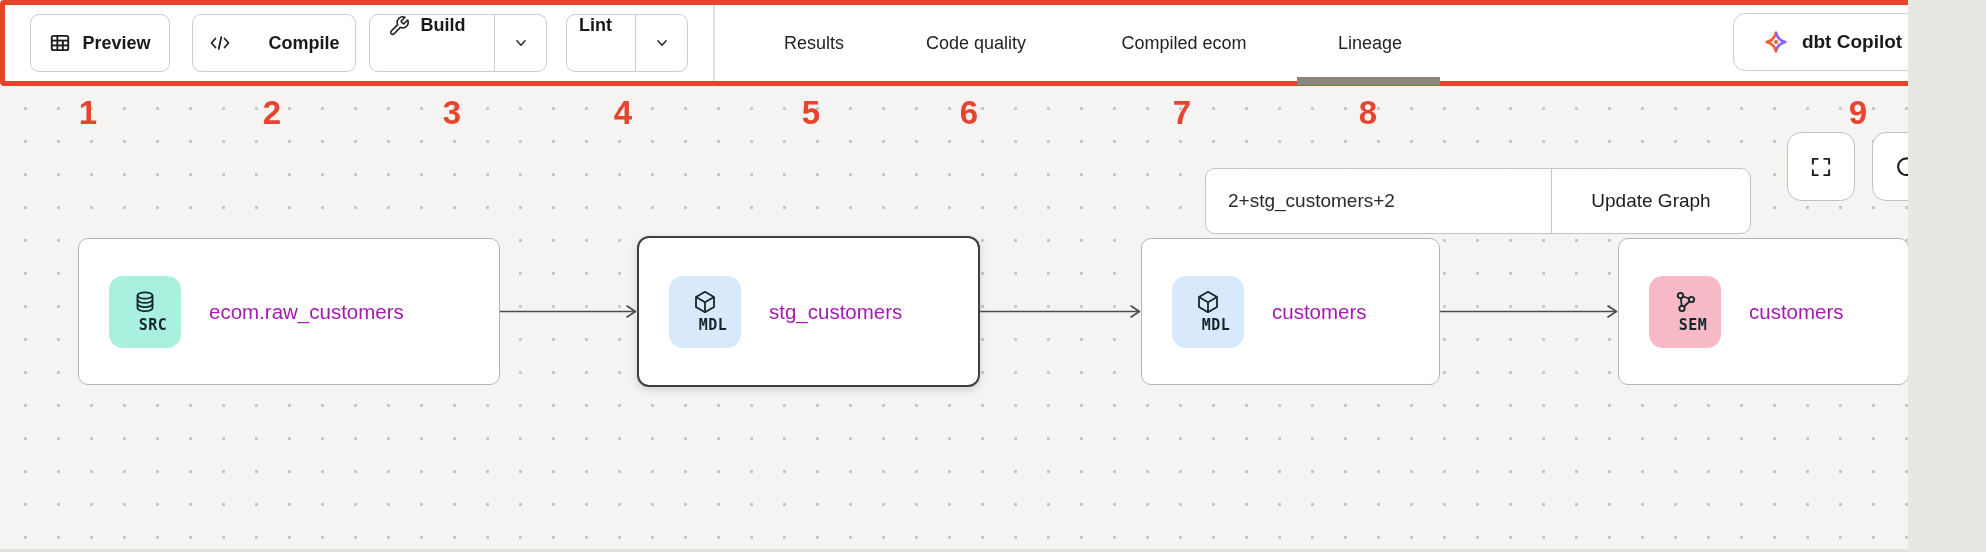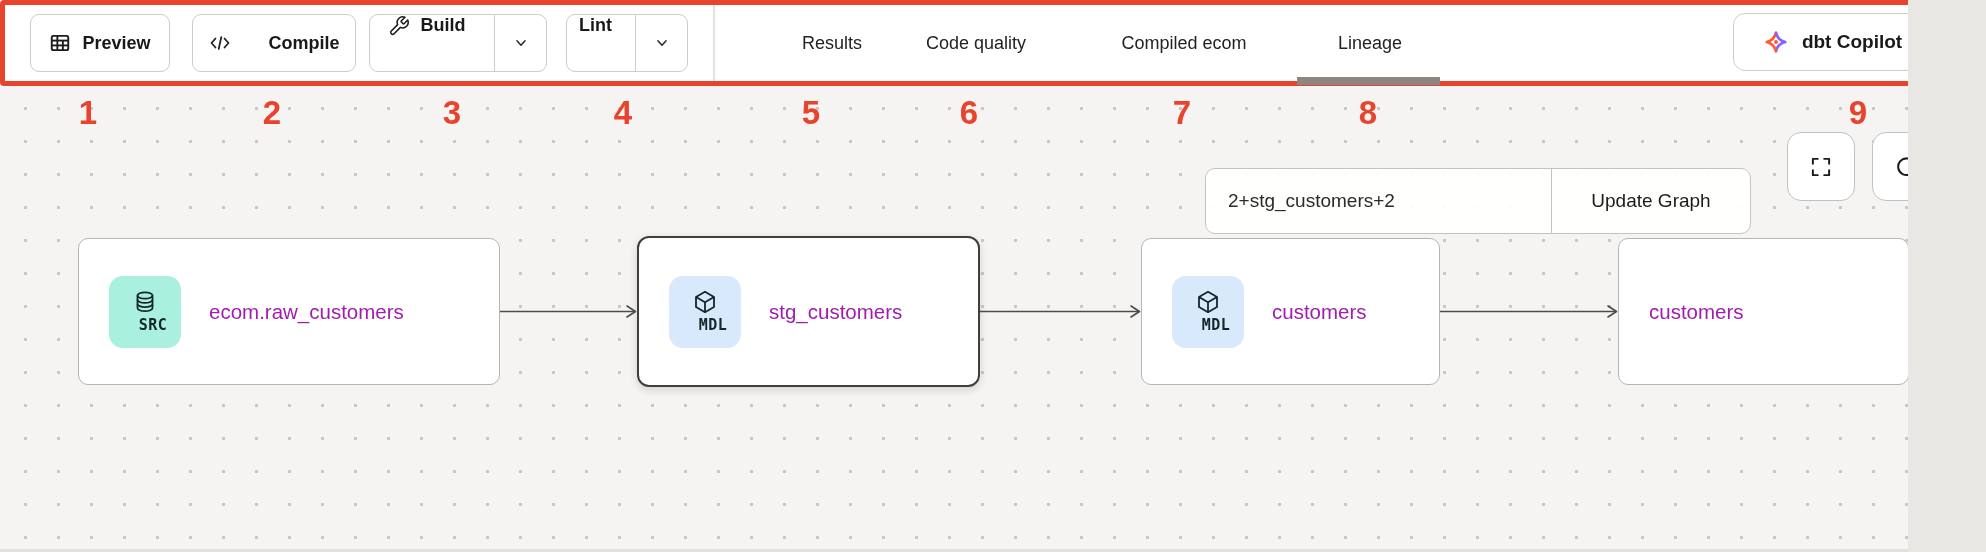--- a/index.html
+++ b/index.html
@@ -148,21 +148,21 @@
         <span>
           <svg width="18" height="18" viewBox="0 0 20 20" fill="none" stroke="#2a2a2a" stroke-width="1.7" stroke-linecap="round" stroke-linejoin="round">
             <path d="M5.5 7.5 L10 12.5 L14.5 7.5"></path>
           </svg>
         </span>
       </div>
     </div>
 
     <div id="toolbar-sep"></div>
 
-    <div class="tab" style="left:832px">
+    <div class="tab" style="left:814px">
       <span>Results</span>
     </div>
     <div class="tab" style="left:976px">
       <span>Code quality</span>
     </div>
     <div class="tab" style="left:1184px">
       <span>Compiled ecom</span>
     </div>
     <div class="tab" style="left:1370px">
       <span>Lineage</span>
@@ -266,20 +266,33 @@
           <path d="M4 8 L13 13.2 L22 8"></path>
           <path d="M13 13.2 V23.2"></path>
         </svg>
       </span>
       <span class="badge-label">MDL</span>
     </div>
     <span class="node-label">customers</span>
   </div>
 
   <div class="node" id="node-3">
+    <div class="badge badge-sem">
+      <span>
+        <svg width="26" height="26" viewBox="0 0 26 26" fill="none" stroke="#14262a" stroke-width="1.8">
+          <line x1="8.5" y1="6.5" x2="19.5" y2="10.5"></line>
+          <line x1="19.5" y1="10.5" x2="10" y2="19.5"></line>
+          <line x1="10" y1="19.5" x2="8.5" y2="6.5"></line>
+          <circle cx="8.5" cy="6.5" r="2.7" fill="#f6b9c5"></circle>
+          <circle cx="19.5" cy="10.5" r="2.7" fill="#f6b9c5"></circle>
+          <circle cx="10" cy="19.5" r="2.7" fill="#f6b9c5"></circle>
+        </svg>
+      </span>
+      <span class="badge-label">SEM</span>
+    </div>
     <span class="node-label">customers</span>
   </div>
 
   <div class="edge" id="edge-0">
     <svg width="137" height="17" viewBox="0 0 137 17" fill="none" stroke="#4c4c4c" stroke-width="1.6" stroke-linecap="round" stroke-linejoin="round">
       <line x1="0" y1="8.5" x2="134" y2="8.5"></line>
       <path d="M127 3 L135.5 8.5 L127 14"></path>
     </svg>
   </div>
   <div class="edge" id="edge-1">

